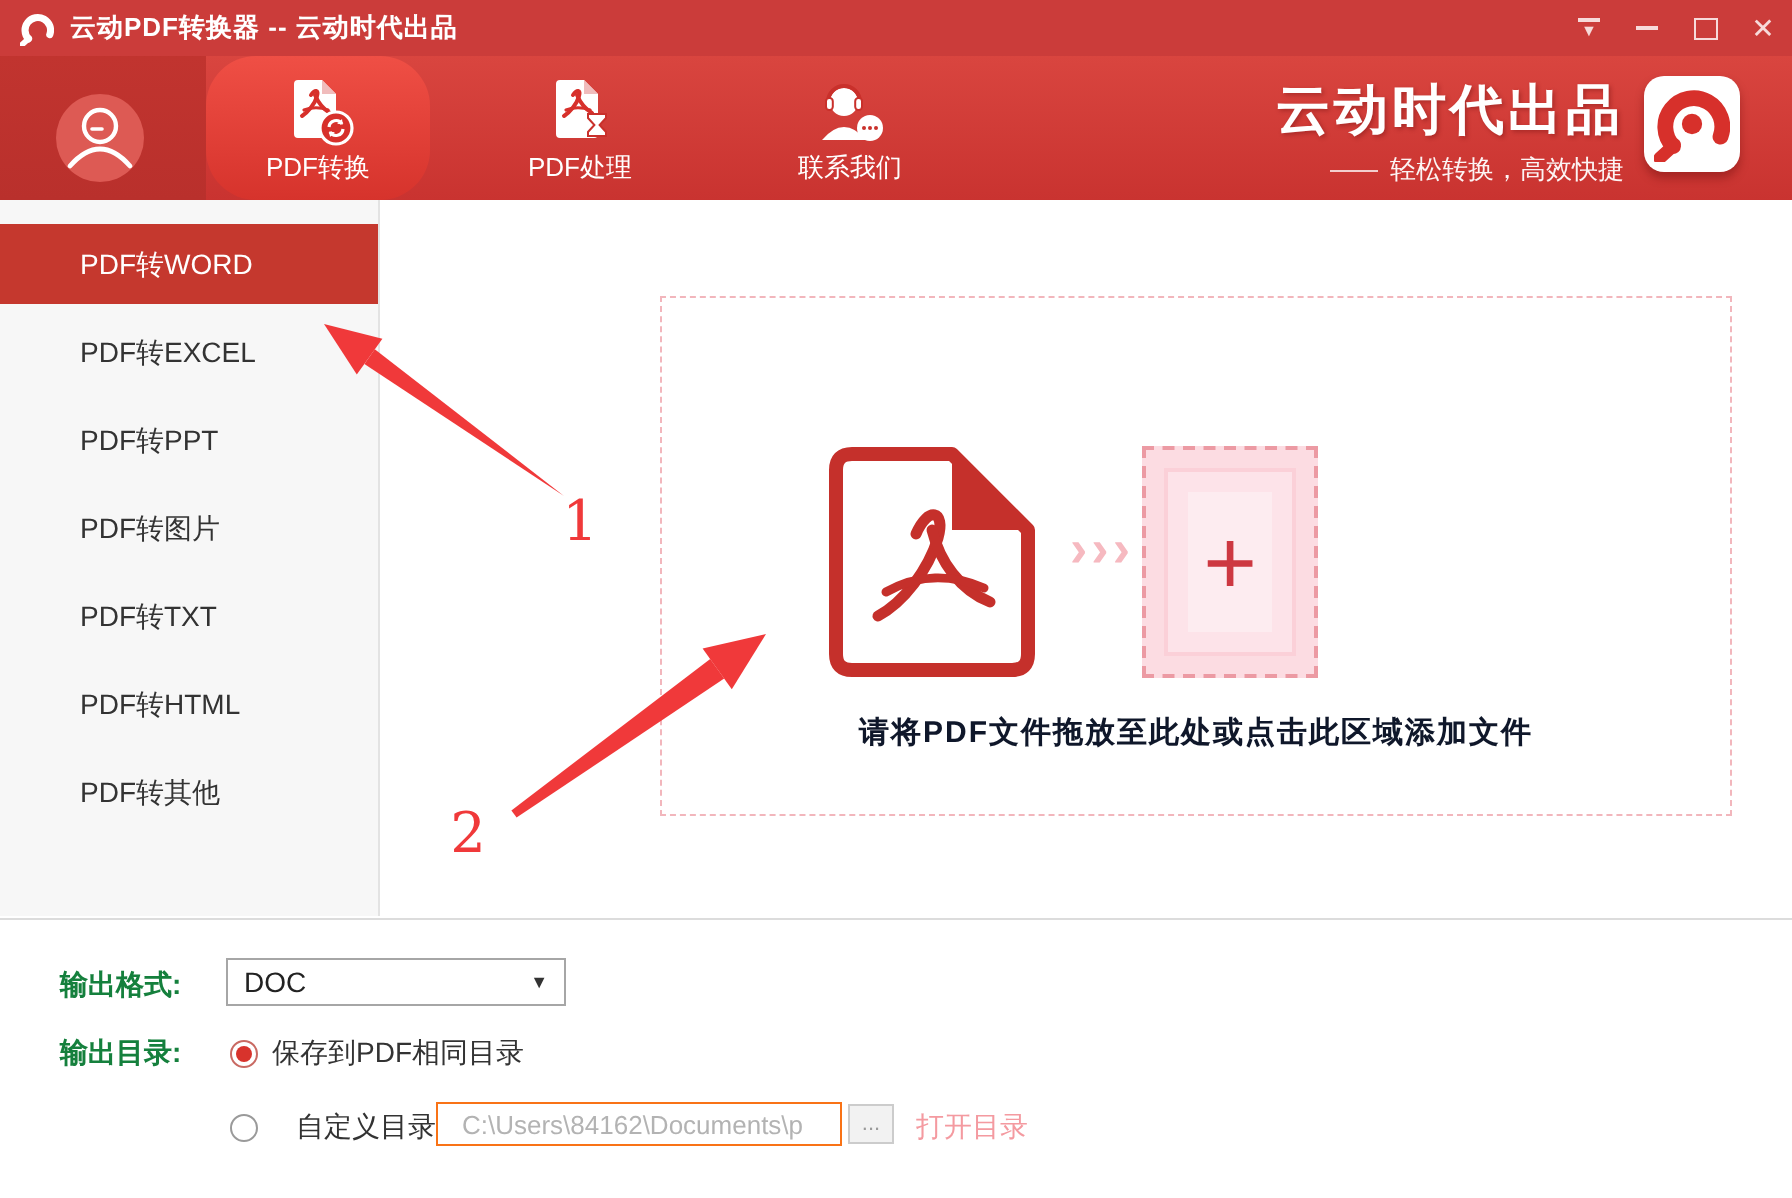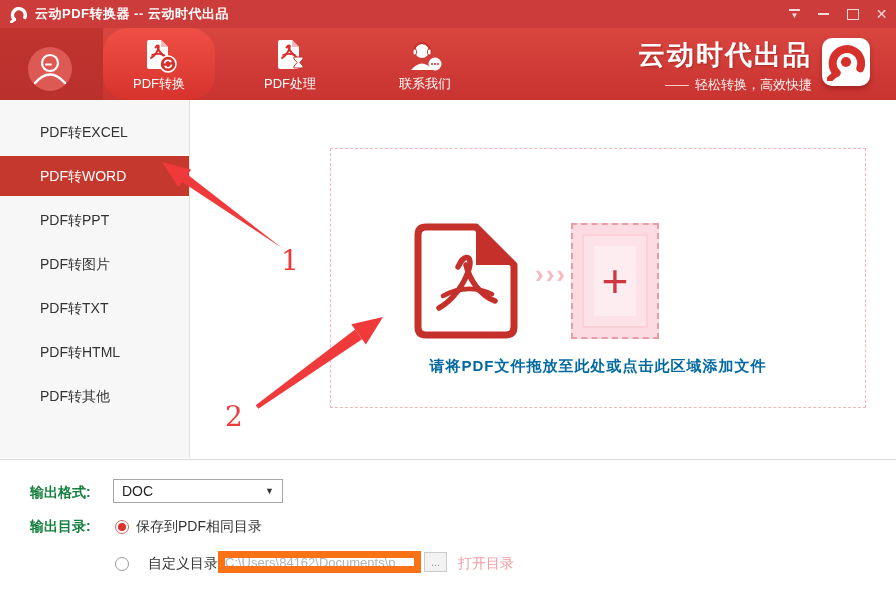--- a/index.html
+++ b/index.html
@@ -58,21 +58,21 @@
   .pdf-icon{position:absolute;left:83px;top:74px;}
   .chevrons{position:absolute;left:196px;top:112px;width:48px;text-align:center;
             color:#f6b9c0;font-size:26px;font-weight:bold;letter-spacing:2px;line-height:1;}
   .plus-target{position:absolute;left:240px;top:74px;width:88px;height:116px;
                background:#fcdce2;border:2px dashed #ec9aa3;box-sizing:border-box;}
   .pt-inner1{position:absolute;inset:9px;border:2px solid #fbd0d8;background:#fde3e9;}
   .pt-inner2{position:absolute;inset:21px;background:#fdecf0;}
   .plus-glyph{position:absolute;inset:0;display:flex;align-items:center;justify-content:center;
               font-size:46px;font-weight:200;color:#cd3841;}
   .hint{position:absolute;left:0;right:0;top:208px;text-align:center;font-size:15px;
-        font-weight:bold;color:#0369a1;letter-spacing:1px;}
+        font-weight:bold;color:#0f172a;letter-spacing:1px;}
 
   
   .overlay{position:absolute;top:100px;left:0;width:896px;height:358px;
            pointer-events:none;z-index:6;}
   .anno-num{font-family:"DejaVu Serif","Liberation Serif",serif;font-size:28px;fill:#f0393a;}
 
   
   .bottom{position:absolute;top:459px;left:0;right:0;height:140px;background:#fff;
           border-top:1px solid #dcdcdc;font-size:14px;color:#333;}
   .b-label{position:absolute;color:#15803d;font-weight:bold;}
@@ -80,22 +80,22 @@
             border:1px solid #a6a6a6;box-sizing:border-box;display:flex;align-items:center;
             padding:10px 8px;cursor:pointer;}
   .dropdown .val{flex:1;font-size:14px;color:#222;}
   .dropdown .caret{font-size:9px;color:#333;}
   .radio{position:absolute;width:14px;height:14px;border-radius:50%;background:#fff;
          border:1px solid #9a9a9a;box-sizing:border-box;cursor:pointer;}
   .radio.sel{border-color:#c96a63;display:flex;align-items:center;justify-content:center;}
   .radio.sel::after{content:"";width:8px;height:8px;border-radius:50%;background:#d8332c;}
   .r-text{position:absolute;font-size:14px;color:#333;cursor:default;}
   .dir-input{position:absolute;left:218px;top:91px;width:203px;height:22px;box-sizing:border-box;
-             border:7px solid #f97316;background:#fff;color:#b3b3b3;font-size:13px;
-             padding:0 0;font-family:"Liberation Sans","DejaVu Sans",sans-serif;}
+             border:1px solid #f97316;background:#fff;color:#b3b3b3;font-size:13px;
+             padding:0 12px;font-family:"Liberation Sans","DejaVu Sans",sans-serif;}
   .browse-btn{position:absolute;left:424px;top:92px;width:23px;height:20px;background:#f2f2f2;
               border:1px solid #cccccc;box-sizing:border-box;color:#9a9a9a;font-size:11px;
               display:flex;align-items:center;justify-content:center;cursor:pointer;}
   .open-dir{position:absolute;left:458px;top:95px;color:#f49aa0;font-size:14px;cursor:pointer;}
 </style>
 </head>
 <body>
 
 <div class="app">
 
@@ -193,22 +193,22 @@
     <div class="badge">
       <svg width="38" height="38" viewBox="0 0 24 24">
         <path d="M6,19 A9,9 0 1 1 21,16" fill="none" stroke="#d7302b" stroke-width="5" stroke-linecap="round"></path>
         <path d="M6.5,18.5 L1.8,22.8" stroke="#d7302b" stroke-width="4" stroke-linecap="round"></path>
         <circle cx="12" cy="12" r="3.2" fill="#d7302b"></circle>
       </svg>
     </div>
   </div>
 
   <div class="sidebar">
+    <div class="side-item active">PDF转WORD</div>
     <div class="side-item">PDF转EXCEL</div>
-    <div class="side-item active">PDF转WORD</div>
     <div class="side-item">PDF转PPT</div>
     <div class="side-item">PDF转图片</div>
     <div class="side-item">PDF转TXT</div>
     <div class="side-item">PDF转HTML</div>
     <div class="side-item">PDF转其他</div>
   </div>
 
   <div class="main">
     <div class="dropzone">
       <span class="pdf-icon">

